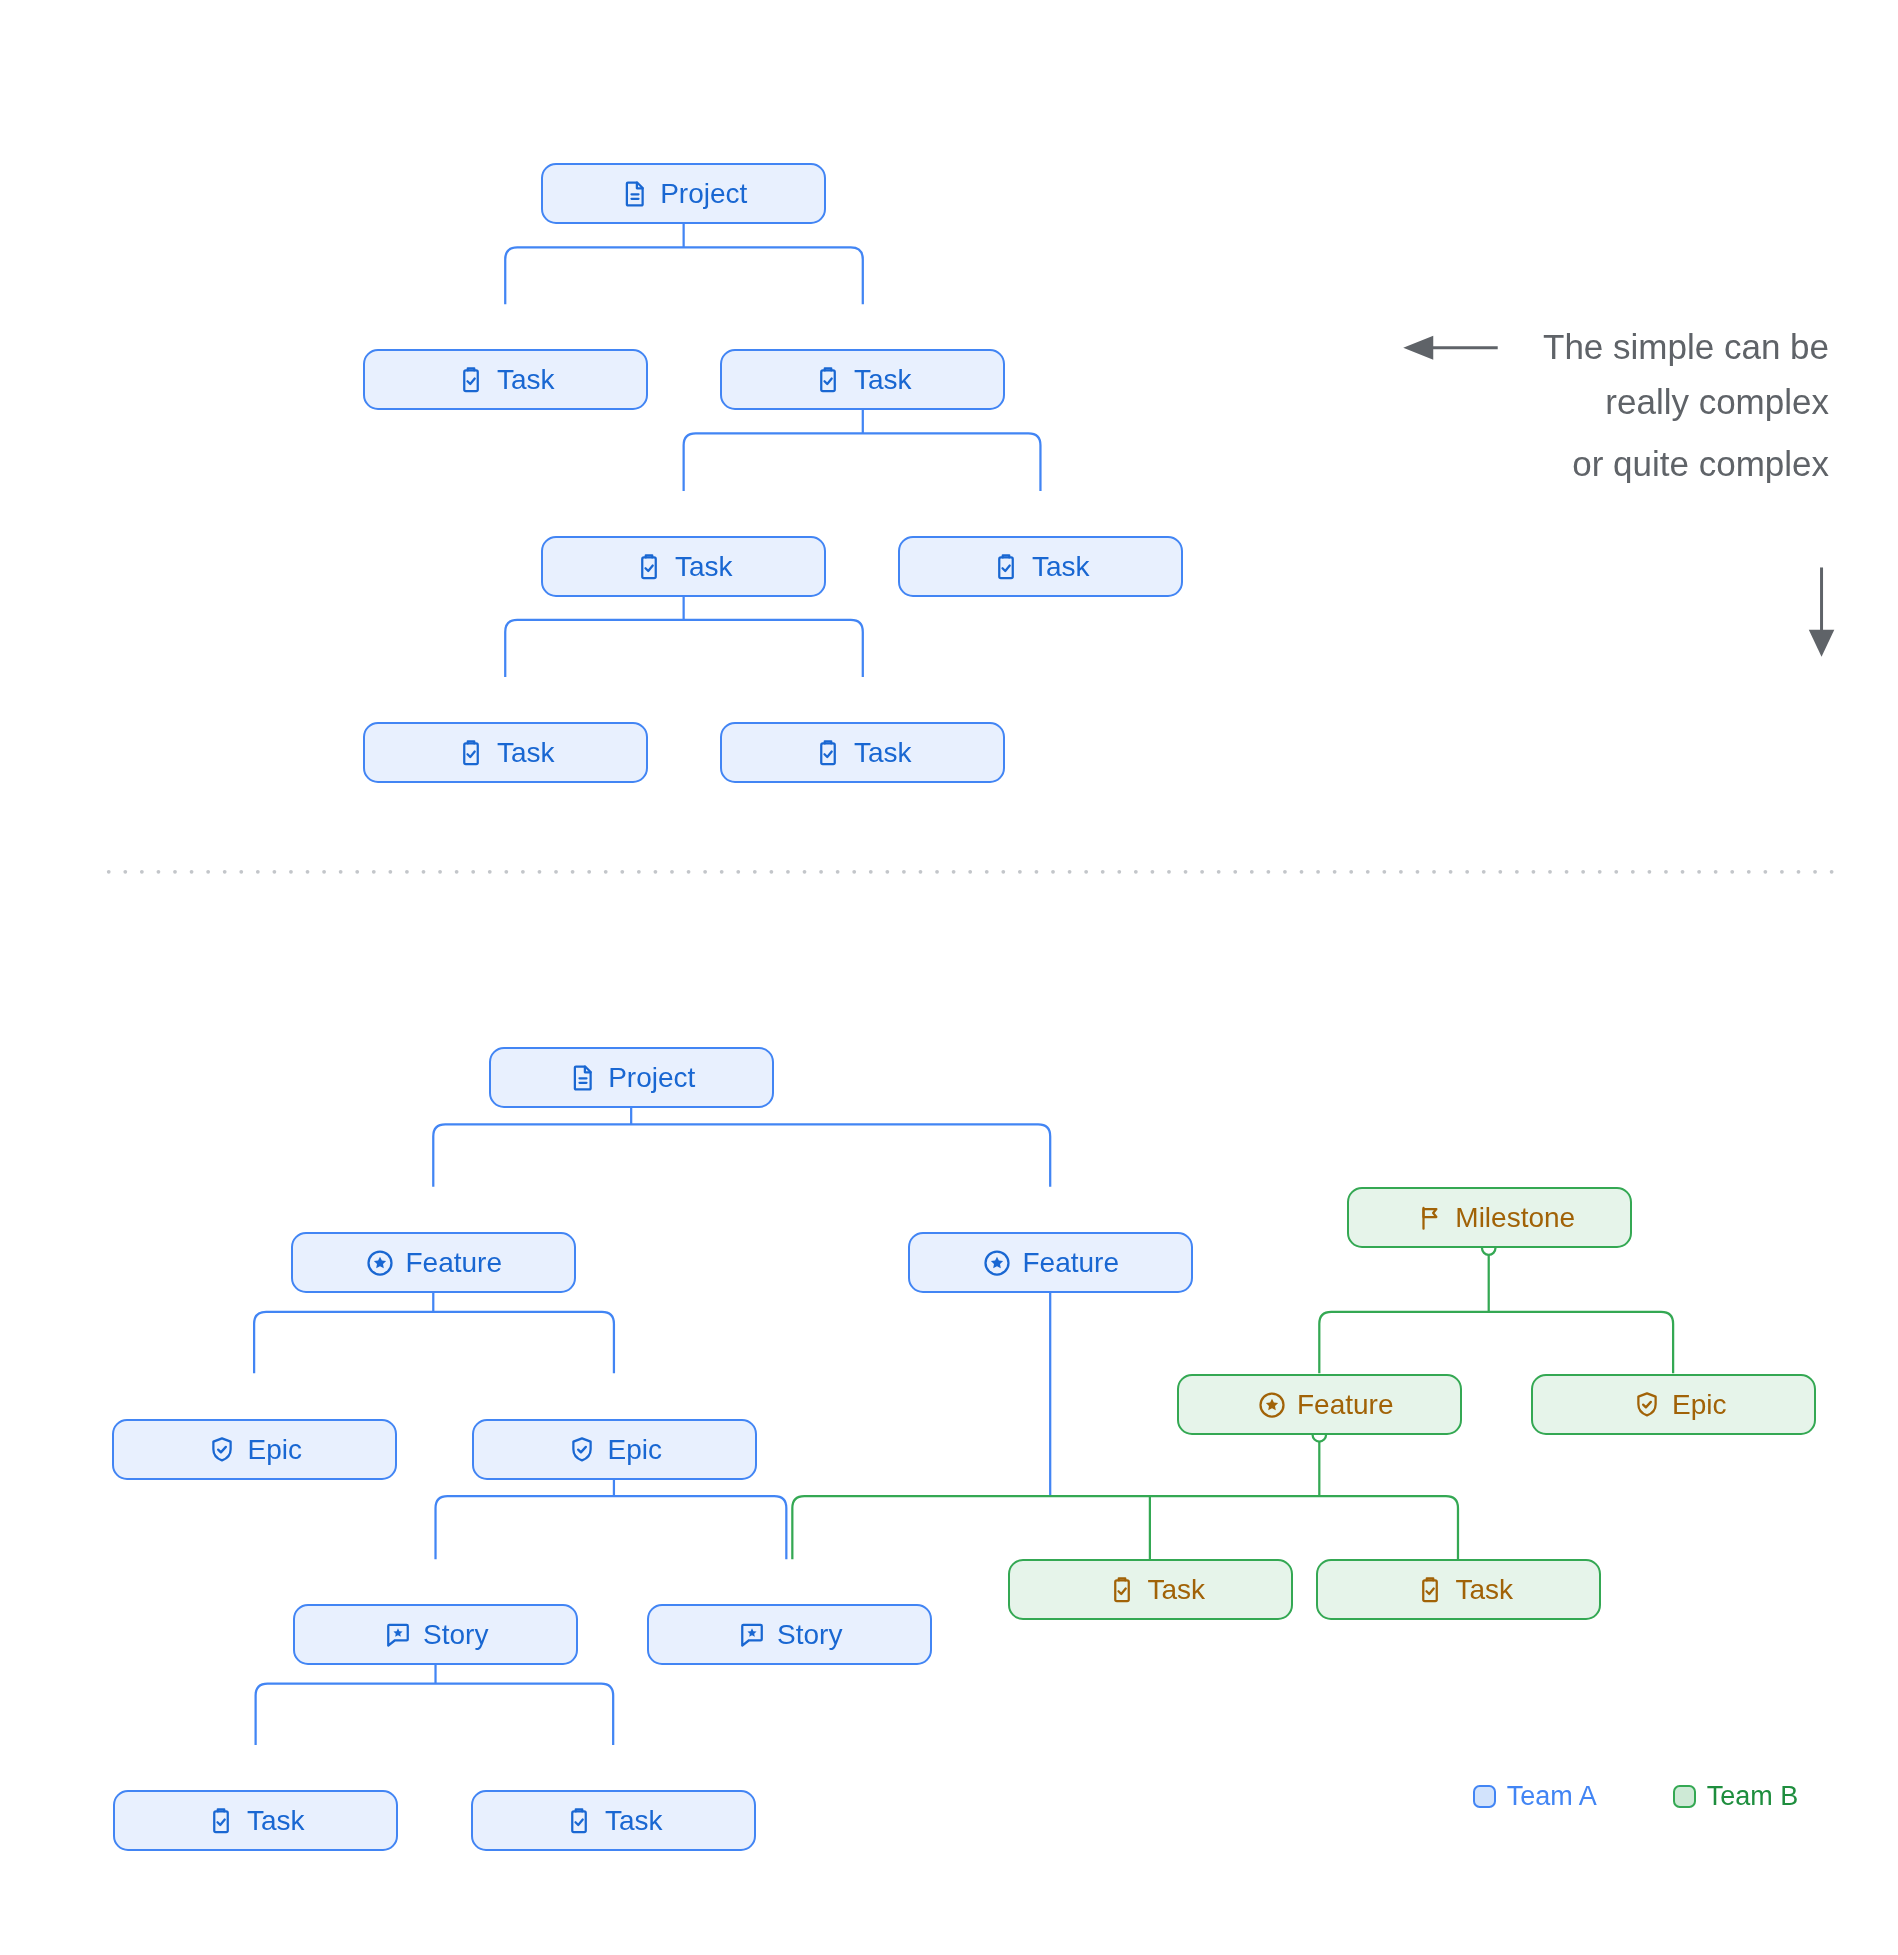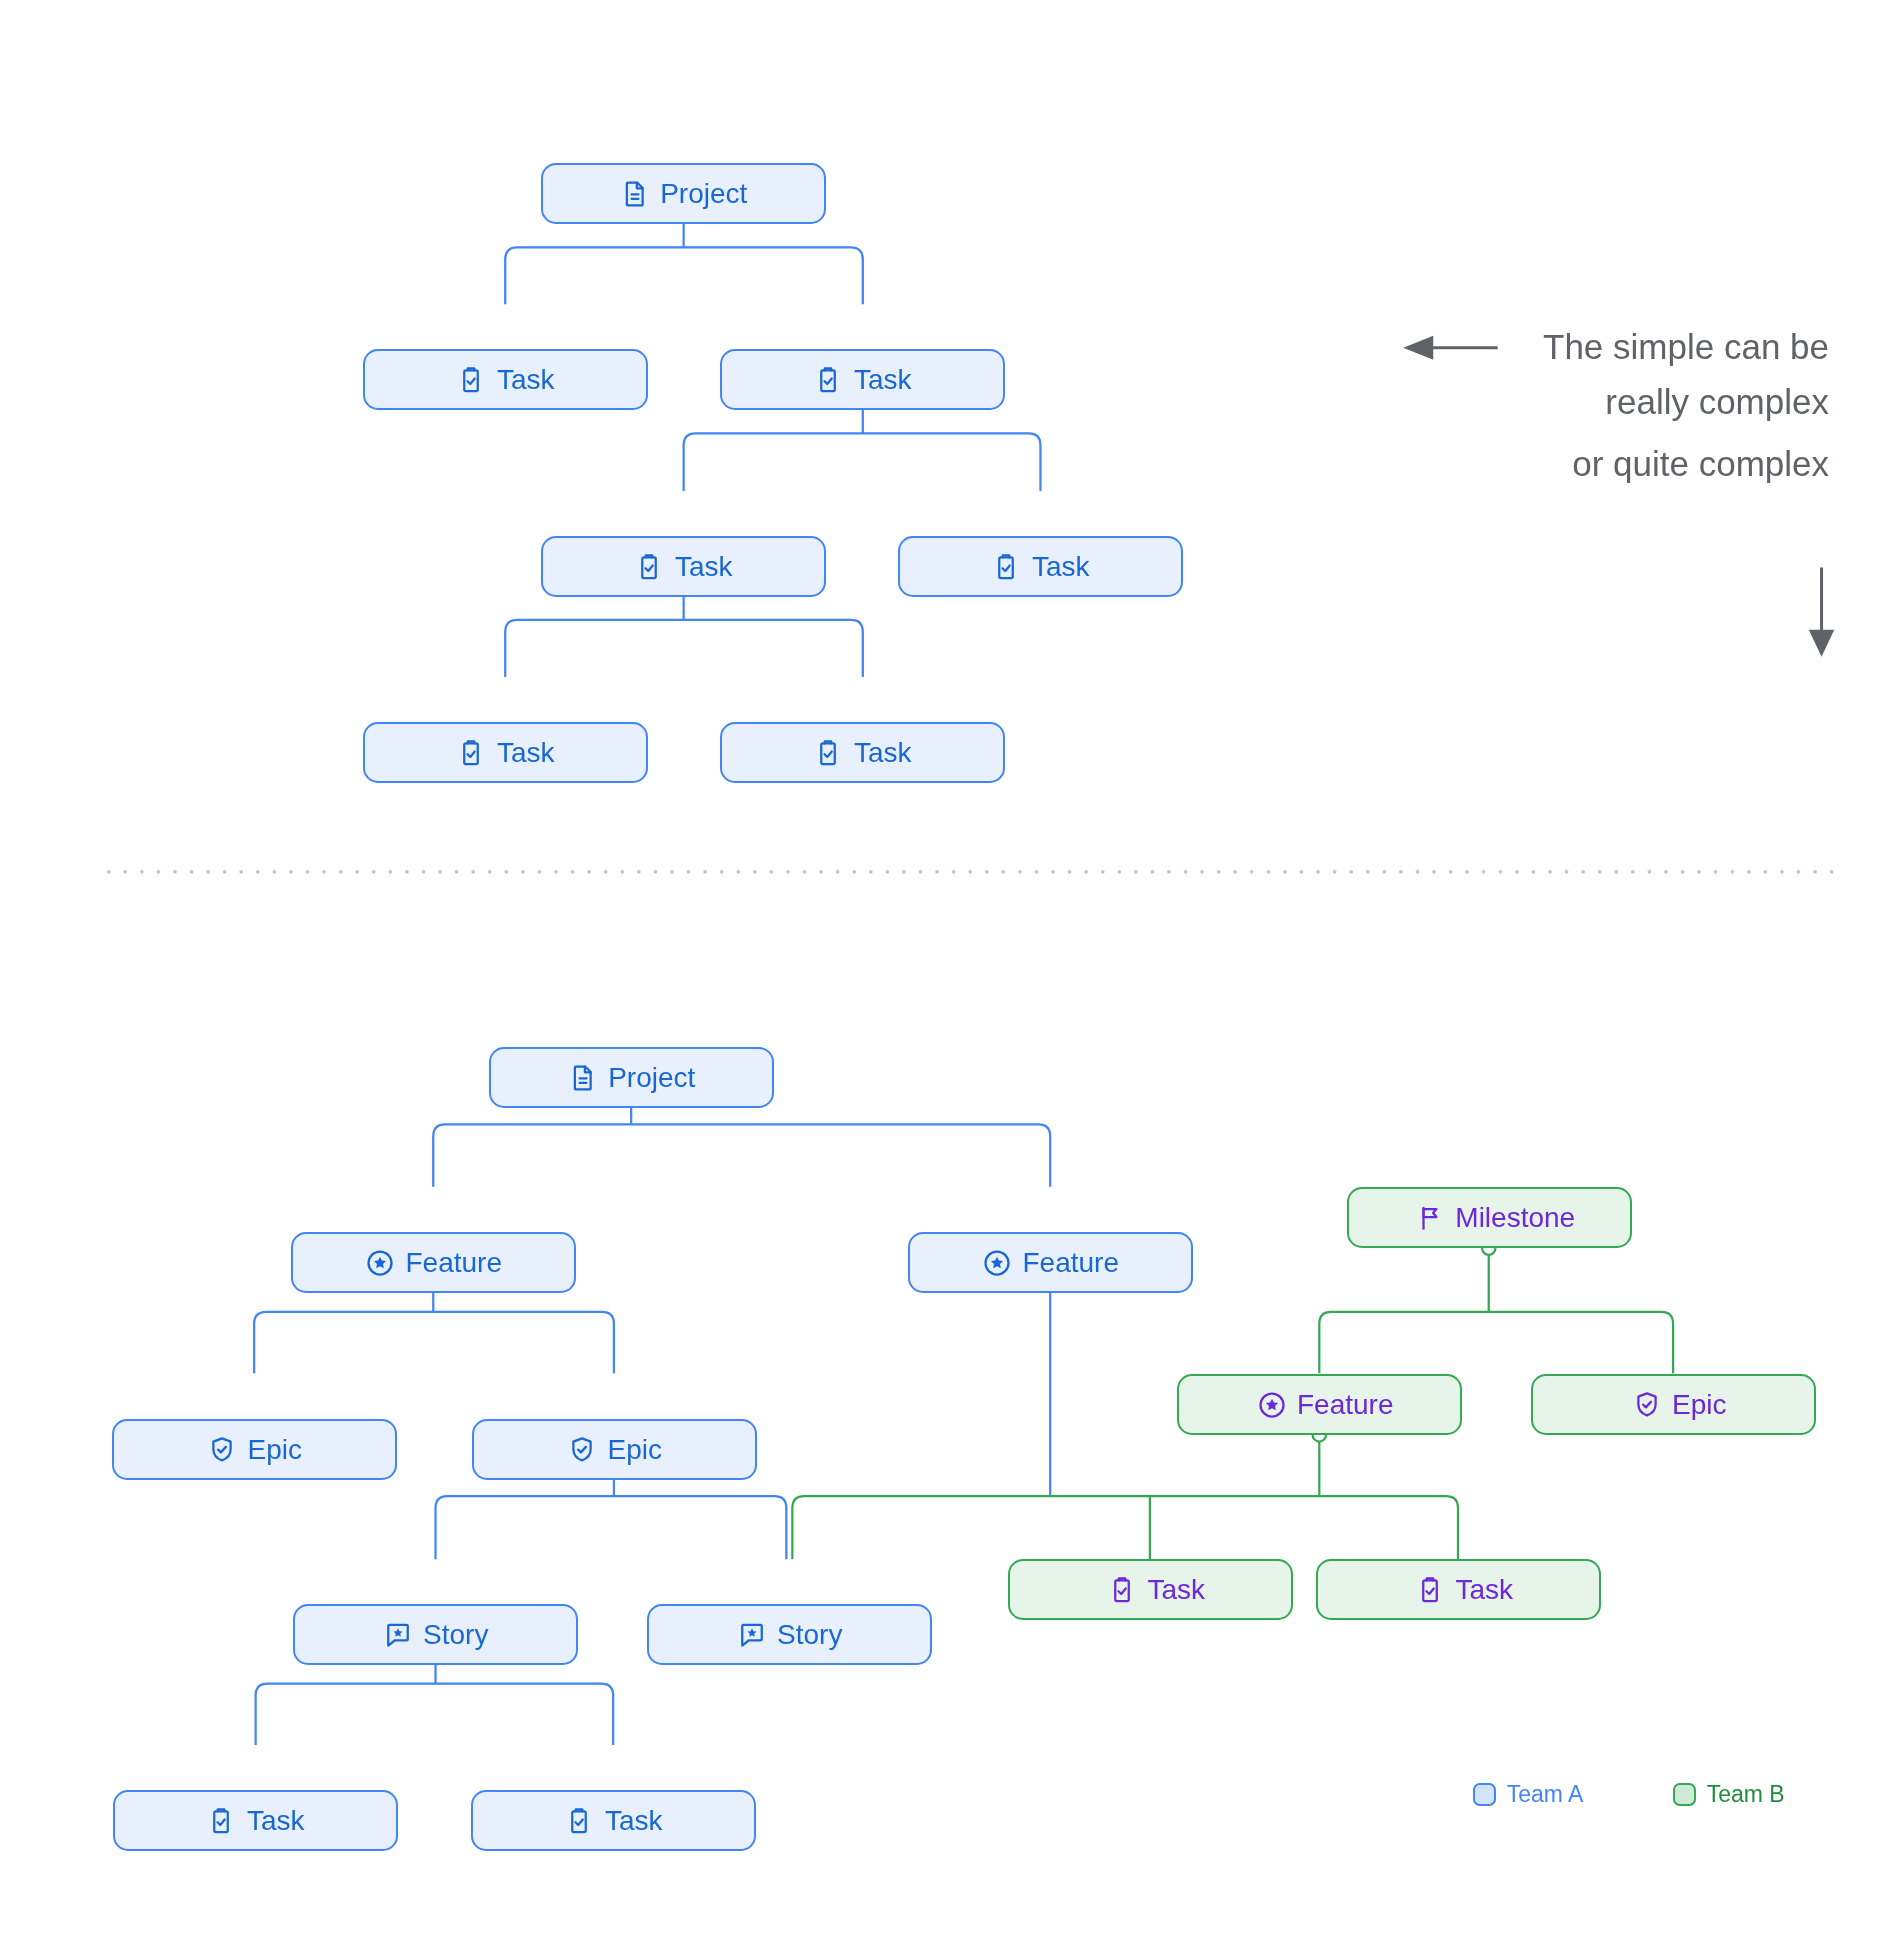--- a/index.html
+++ b/index.html
@@ -7,31 +7,31 @@
     position:relative;width:1898px;height:1955px;background:#ffffff;overflow:hidden;
     font-family:"Liberation Sans", sans-serif;
   }
   #wires{position:absolute;left:0;top:0;z-index:1;}
   .node{
     position:absolute;width:285px;height:61px;border-radius:15px;
     display:flex;align-items:center;justify-content:center;gap:10.5px;
     font-size:28px;font-weight:500;box-sizing:border-box;z-index:2;
   }
   .team-a{background:#e8f0fe;border:2.2px solid #4285f4;color:#1967d2;margin-top:45px;}
-  .team-b{background:#e6f4ea;border:2.2px solid #34a853;color:#6d28d9;padding-left:11px;}
+  .team-b{background:#e6f4ea;border:2.2px solid #34a853;color:#a16207;padding-left:11px;}
   .node .icon{display:flex;align-items:center;}
   .node .icon svg{width:30px;height:30px;}
   #annotation{
     position:absolute;right:69px;top:319px;text-align:right;z-index:2;
     color:#5f6368;font-size:35px;line-height:55px;font-weight:500;white-space:nowrap;
   }
   #annotation .para2{margin-top:7px;}
   .legend{position:absolute;top:1781px;display:flex;align-items:center;gap:11.2px;z-index:2;}
   .legend .swatch{width:22.5px;height:22.5px;border-radius:6.7px;box-sizing:border-box;}
-  .legend .lbl{font-size:23px;font-weight:500;}
+  .legend .lbl{font-size:27px;font-weight:500;}
   #legend-a{left:1473px;} #legend-a .swatch{background:#d2e3fc;border:2.2px solid #4285f4;}
   #legend-a .lbl{color:#4285f4;}
   #legend-b{left:1673px;} #legend-b .swatch{background:#ceead6;border:2.2px solid #34a853;}
   #legend-b .lbl{color:#1e8e3e;}
   .defs-holder{position:absolute;width:0;height:0;overflow:hidden;}
 </style>
 </head>
 <body>
 
 <div id="canvas">

